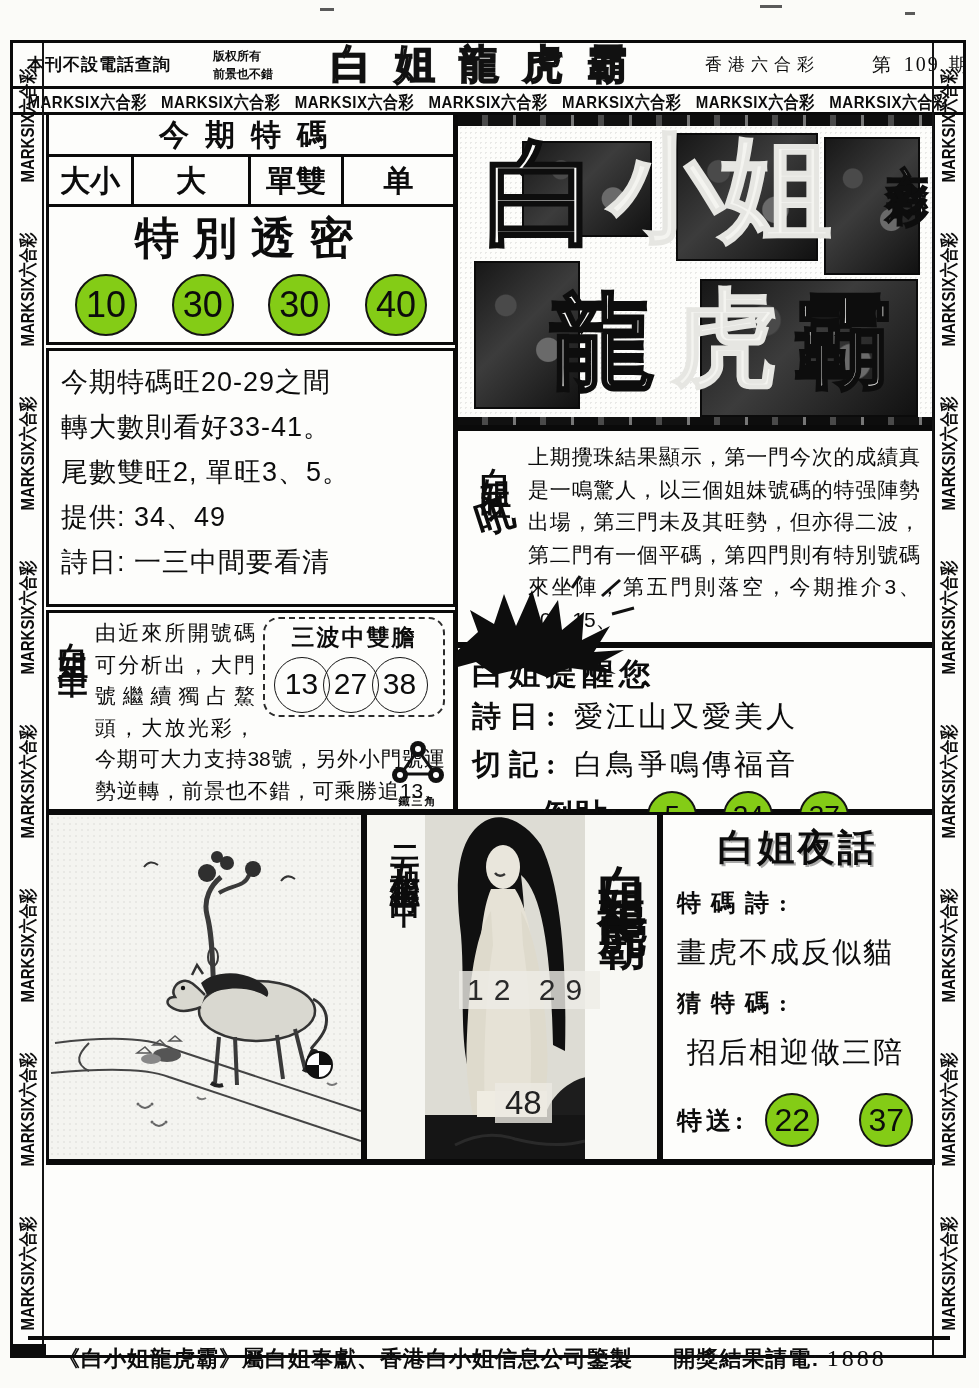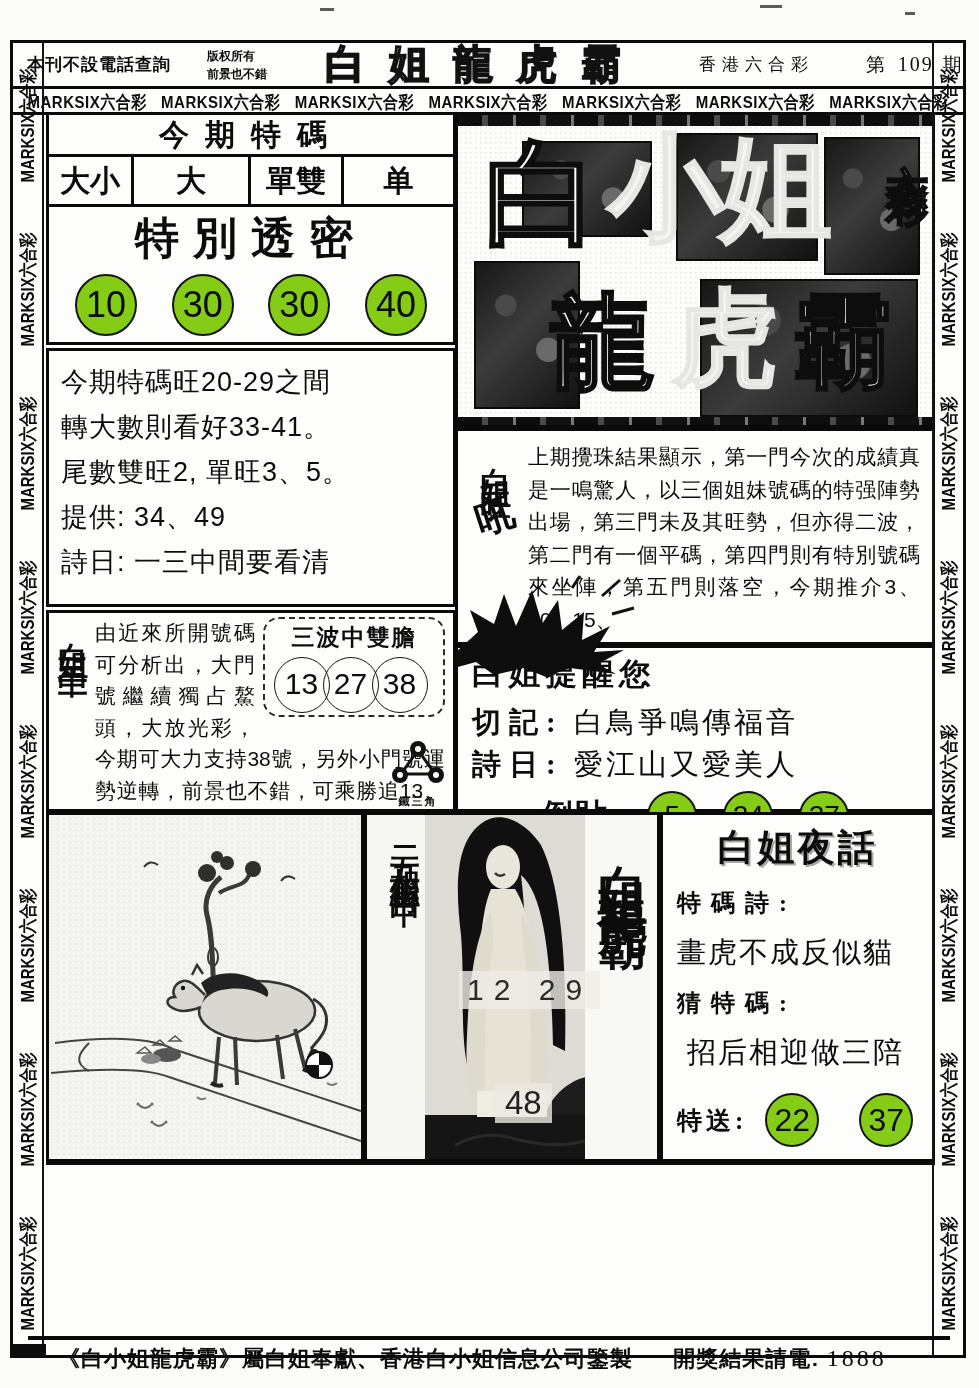--- a/index.html
+++ b/index.html
@@ -5,21 +5,21 @@
   * { margin:0; padding:0; box-sizing:border-box; }
   body { background:#e9e9e6; }
   .page { position:relative; width:979px; height:1388px; background:#fbfbf8;
           font-family:"Liberation Sans", sans-serif; color:#0c0c0c; overflow:hidden; }
   .frame { position:absolute; left:10px; top:40px; width:956px; height:1318px;
            border:3px solid #0a0a0a; background:#fdfdfb; }
   
   .hdr { position:absolute; left:13px; top:43px; width:950px; height:46px;
          border-bottom:3px solid #0a0a0a; display:flex; align-items:center; z-index:2; background:#fdfdfb;gap:24px;}
   .hdr-notice { font-size:17px; font-weight:800; margin-left:14px; letter-spacing:1px; white-space:nowrap;}
-  .hdr-copy { font-size:12px; font-weight:700; margin-left:12px; line-height:1.5; white-space:nowrap;}
+  .hdr-copy { font-size:12px; font-weight:700; margin-left:18px; line-height:1.5; white-space:nowrap;}
   .hdr-title { font-family:"Liberation Serif", serif; font-size:40px; font-weight:700;
                letter-spacing:24px; color:#fdfdfb; -webkit-text-stroke:1.6px #111;
                text-shadow:0 0 1px #111, 0 0 1px #111; margin-left:34px; white-space:nowrap;}
   .hdr-region { font-family:"Liberation Serif", serif; font-size:17px; margin-left:30px; letter-spacing:6px; white-space:nowrap;}
   .hdr-issue { font-family:"Liberation Serif", serif; font-size:19px; margin-left:28px; letter-spacing:4px; white-space:nowrap;}
   .hdr-issue b { font-size:20px; font-weight:400; letter-spacing:2px;}
   
   .mxrow { position:absolute; left:13px; top:92px; width:950px; height:23px;
            border-bottom:3px solid #0a0a0a; display:flex; justify-content:space-evenly;
            align-items:center; z-index:2; background:#fdfdfb;}
@@ -280,27 +280,27 @@
       <line x1="150" y1="22" x2="168" y2="6" stroke="#111" stroke-width="3"></line>
       <line x1="160" y1="40" x2="182" y2="34" stroke="#111" stroke-width="3"></line>
       <line x1="120" y1="14" x2="128" y2="2" stroke="#111" stroke-width="3"></line>
     </svg>
     <div class="r-body">上期攪珠結果顯示，第一門今次的成績真是一鳴驚人，以三個姐妹號碼的特强陣勢出場，第三門未及其旺勢，但亦得二波，第二門有一個平碼，第四門則有特別號碼來坐陣，第五門則落空，今期推介3、10、15、</div>
     <div class="r-body-end">21、24、31、36、42號。</div>
   </div>
 
   <div class="box rem" style="left:455px;top:645px;width:480px;height:167px;">
     <div class="rem-title">白姐提醒您</div>
+    <div class="rem-line" style="margin-top:2px;">
+      <b>詩日:</b>
+      <span>愛江山又愛美人</span>
+    </div>
     <div class="rem-line">
       <b>切記:</b>
       <span>白鳥爭鳴傳福音</span>
-    </div>
-    <div class="rem-line" style="margin-top:2px;">
-      <b>詩日:</b>
-      <span>愛江山又愛美人</span>
     </div>
     <div class="rem-bottom">
       <span class="rem-tip">倒貼:</span>
       <div class="num-circle">5</div>
       <div class="num-circle">24</div>
       <div class="num-circle">37</div>
     </div>
   </div>
 
   <div class="box brow cartoon" style="left:46px;top:812px;width:318px;height:353px;">

